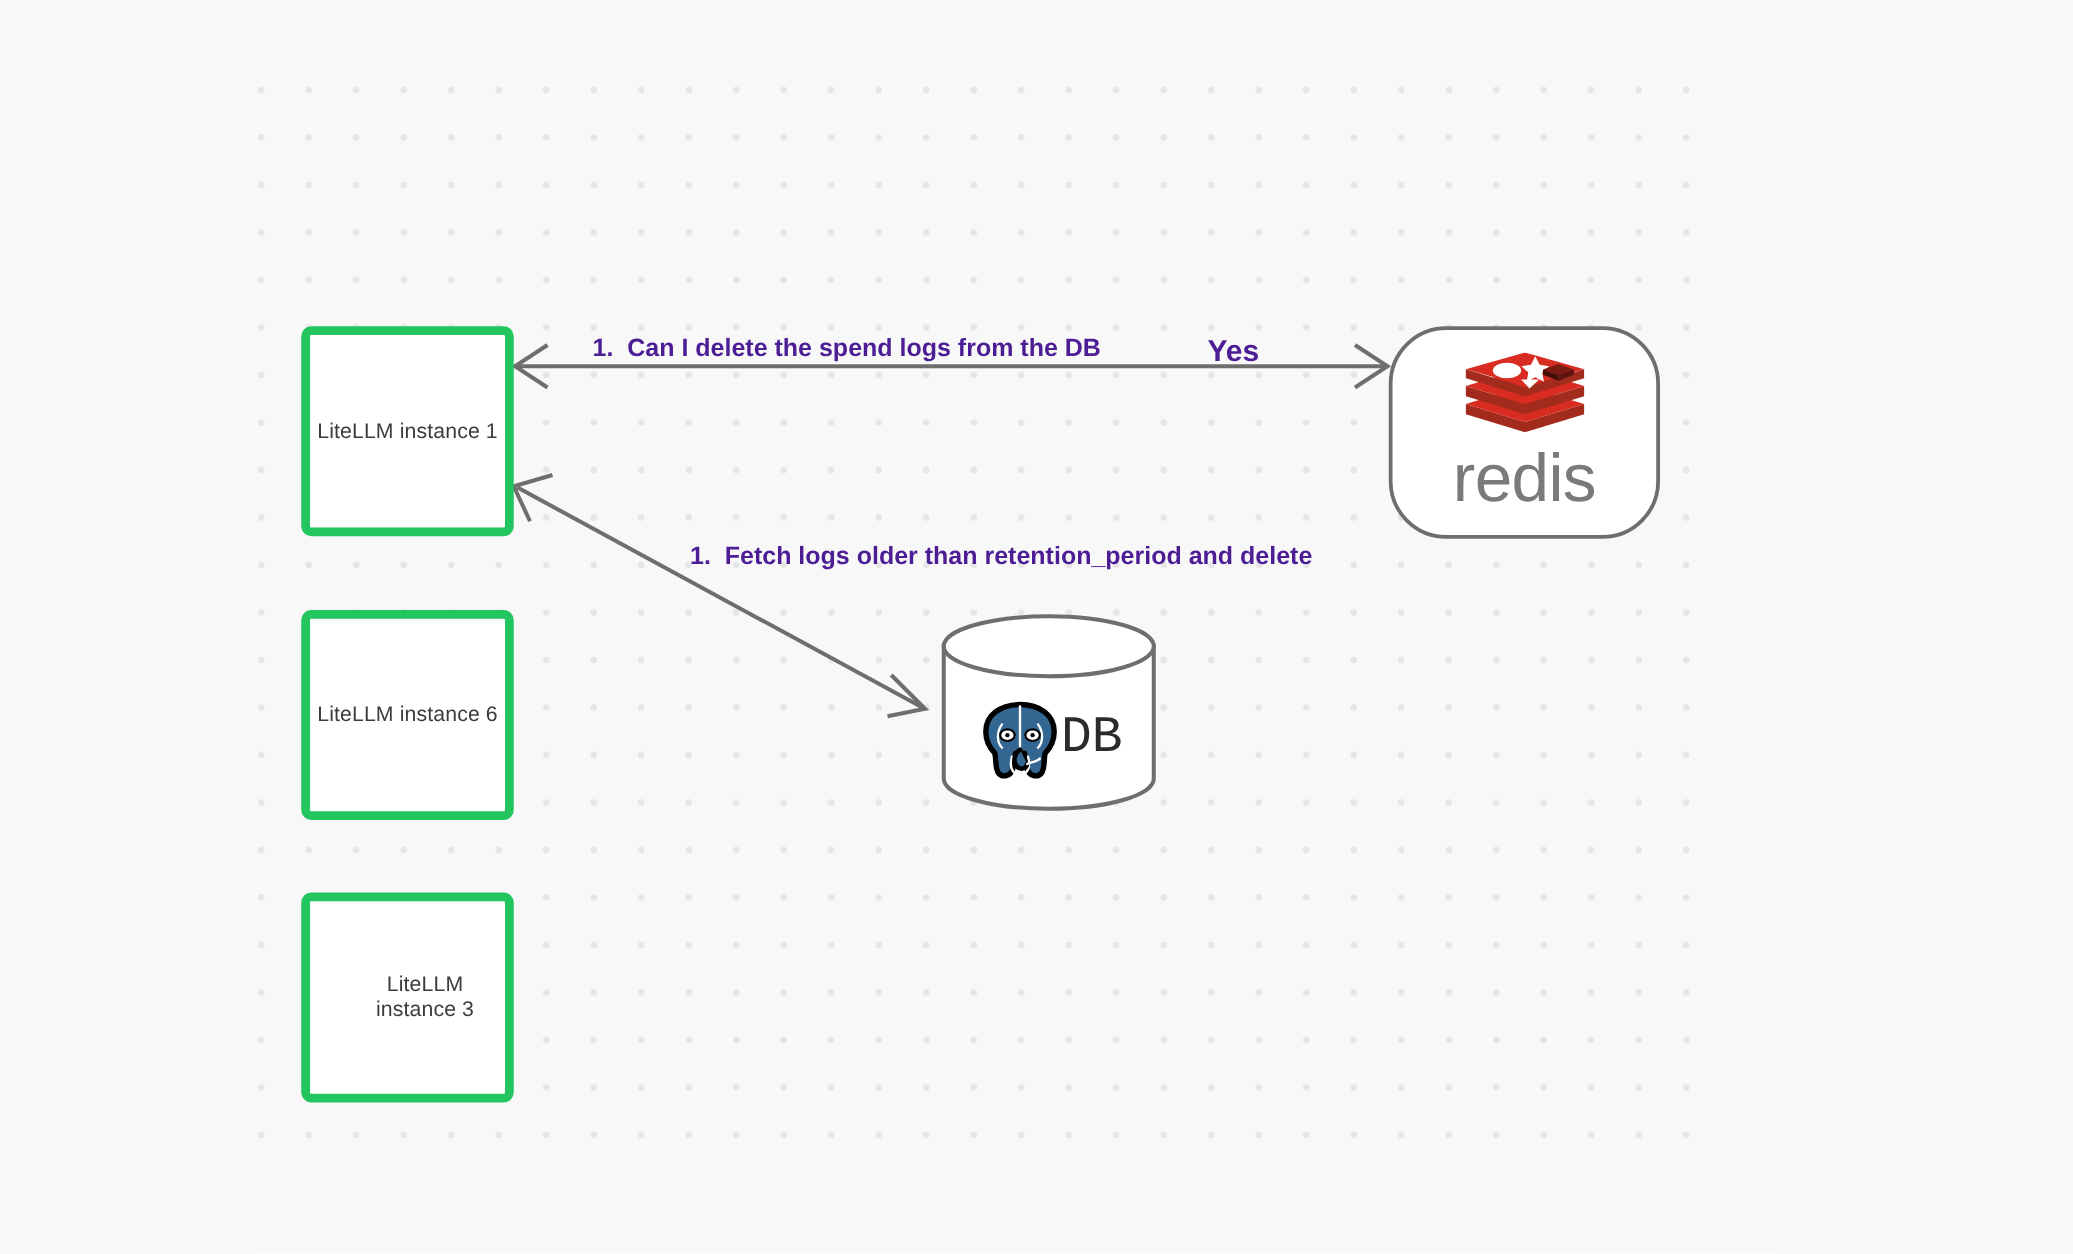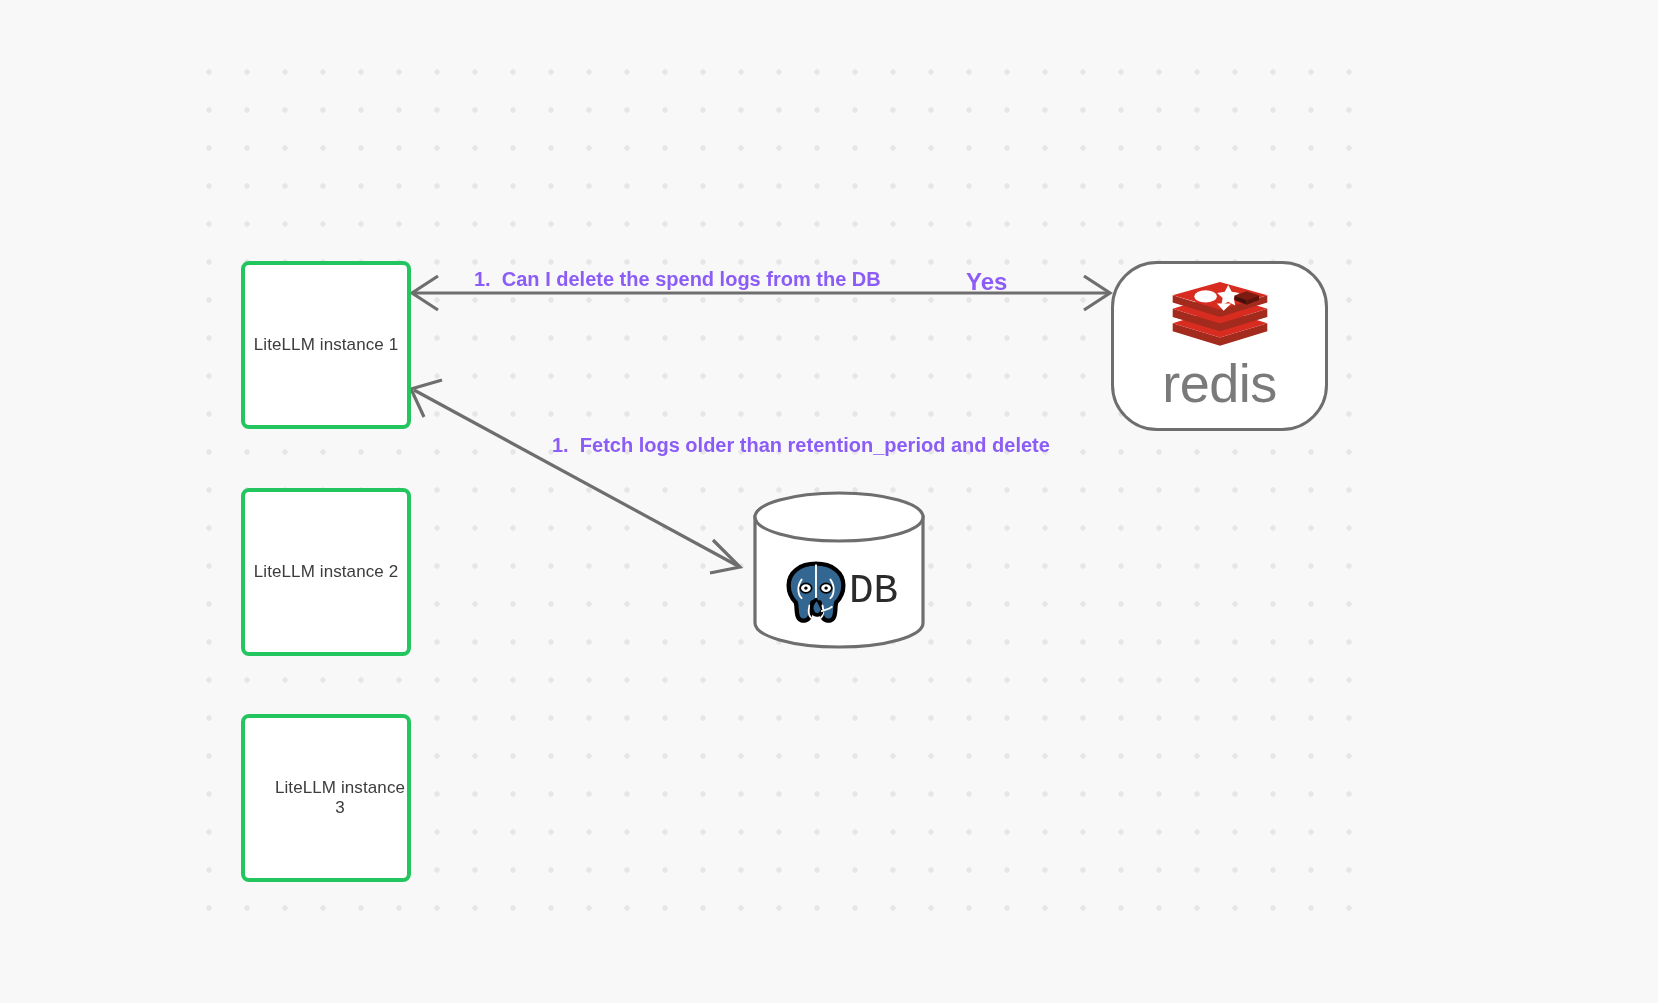--- a/index.html
+++ b/index.html
@@ -31,21 +31,21 @@
     left: 0; top: 0;
     width: 1658px;
     height: 1003px;
     pointer-events: none;
   }
 
   .node-box {
     position: absolute;
     box-sizing: border-box;
     background: #ffffff;
-    border: 4px solid #22c55e;
+    border: 7px solid #22c55e;
     border-radius: 8px;
     display: flex;
     align-items: center;
     justify-content: center;
   }
   .node-box .node-label {
     font-size: 17px;
     color: #3c3c3c;
     font-family: "Liberation Sans", sans-serif;
     letter-spacing: 0.1px;
@@ -110,21 +110,21 @@
     color: #2b2b2b;
     line-height: 1;
     margin-left: -3px;
   }
 
   
   .edge-label {
     position: absolute;
     font-family: "Liberation Sans", sans-serif;
     font-weight: bold;
-    color: #8b5cf6;
+    color: #4c1d95;
     white-space: pre;
   }
   #edge-label-1 { left: 474px; top: 268px; font-size: 20px; }
   #edge-label-1b { left: 966px; top: 268px; font-size: 24px; }
   #edge-label-2 { left: 552px; top: 434px; font-size: 20px; }
 </style>
 </head>
 <body>
 
 <div id="canvas">
@@ -155,21 +155,21 @@
 
   <div class="edge-label" id="edge-label-1b">Yes</div>
 
   <div class="edge-label" id="edge-label-2">1.  Fetch logs older than retention_period and delete</div>
 
   <div class="node-box" id="node-litellm-1">
     <span class="node-label">LiteLLM instance 1</span>
   </div>
 
   <div class="node-box" id="node-litellm-2">
-    <span class="node-label">LiteLLM instance 2</span>
+    <span class="node-label">LiteLLM instance 6</span>
   </div>
 
   <div class="node-box" id="node-litellm-3">
     <span class="node-label">LiteLLM instance 3</span>
   </div>
 
   <div id="node-redis">
     <svg id="redis-logo-mark" viewBox="0 0 100 70" xmlns="http://www.w3.org/2000/svg">
 
       <path d="M50 62 L4 48 L4 40 L50 54 L96 40 L96 48 Z" fill="#a32b1e"></path>

